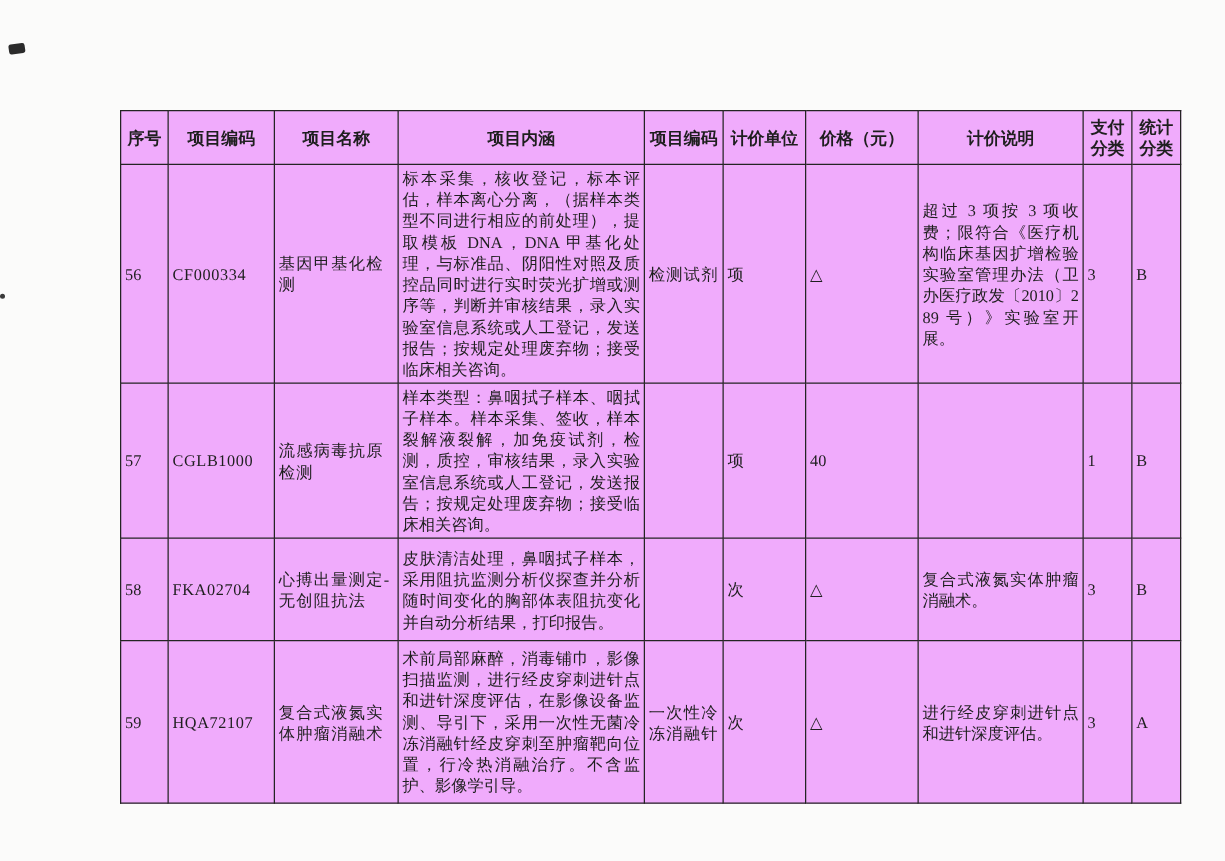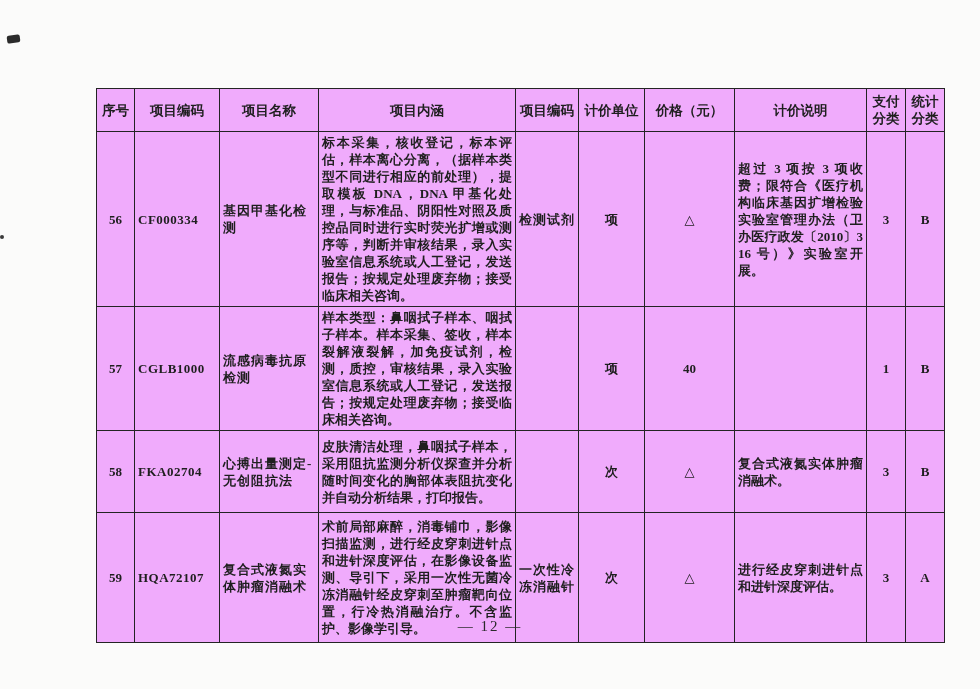--- a/index.html
+++ b/index.html
@@ -22,34 +22,33 @@
   }
   table.price-table th,
   table.price-table td{
     border:1.4px solid #242424;
     vertical-align:middle;
     font-size:13px;
     line-height:17px;
     padding:2px 3px;
     overflow:hidden;
     word-break:break-all;
-    font-weight:bold;
   }
   table.price-table th{
     font-weight:bold;
     text-align:center;
     font-size:13.5px;
     padding:4px 2px;
   }
   tr.hdr{height:34px;}
   tr.r56{height:163px;}
   tr.r57{height:103px;}
   tr.r58{height:82px;}
   tr.r59{height:130px;}
-  td.c{text-align:center;}
+  td.c{text-align:left;}
   td.l{text-align:justify;text-justify:inter-character;padding:2px 5px;}
   td.name{text-align:left;padding:2px 5px;letter-spacing:1px;}
   td.code{text-align:left;letter-spacing:.5px;}
   td.price{font-size:14px;}
   .footer{
     position:absolute;
     left:0;right:0;top:618px;
     text-align:center;
     font-size:15px;
     letter-spacing:2px;
@@ -102,21 +101,21 @@
     </thead>
     <tbody>
       <tr class="r56">
         <td class="c">56</td>
         <td class="code">CF000334</td>
         <td class="name">基因甲基化检测</td>
         <td class="l">标本采集，核收登记，标本评估，样本离心分离，（据样本类型不同进行相应的前处理），提取模板 DNA，DNA 甲基化处理，与标准品、阴阳性对照及质控品同时进行实时荧光扩增或测序等，判断并审核结果，录入实验室信息系统或人工登记，发送报告；按规定处理废弃物；接受临床相关咨询。</td>
         <td class="name">检测试剂</td>
         <td class="c">项</td>
         <td class="c price">△</td>
-        <td class="l">超过 3 项按 3 项收费；限符合《医疗机构临床基因扩增检验实验室管理办法（卫办医疗政发〔2010〕316 号）》实验室开展。</td>
+        <td class="l">超过 3 项按 3 项收费；限符合《医疗机构临床基因扩增检验实验室管理办法（卫办医疗政发〔2010〕289 号）》实验室开展。</td>
         <td class="c">3</td>
         <td class="c">B</td>
       </tr>
       <tr class="r57">
         <td class="c">57</td>
         <td class="code">CGLB1000</td>
         <td class="name">流感病毒抗原检测</td>
         <td class="l">样本类型：鼻咽拭子样本、咽拭子样本。样本采集、签收，样本裂解液裂解，加免疫试剂，检测，质控，审核结果，录入实验室信息系统或人工登记，发送报告；按规定处理废弃物；接受临床相关咨询。</td>
         <td class="name"></td>
         <td class="c">项</td>
@@ -145,14 +144,13 @@
         <td class="name">一次性冷冻消融针</td>
         <td class="c">次</td>
         <td class="c price">△</td>
         <td class="l">进行经皮穿刺进针点和进针深度评估。</td>
         <td class="c">3</td>
         <td class="c">A</td>
       </tr>
     </tbody>
   </table>
 
-  <div class="footer">— 12 —</div>
 </div>
 
 </body></html>

